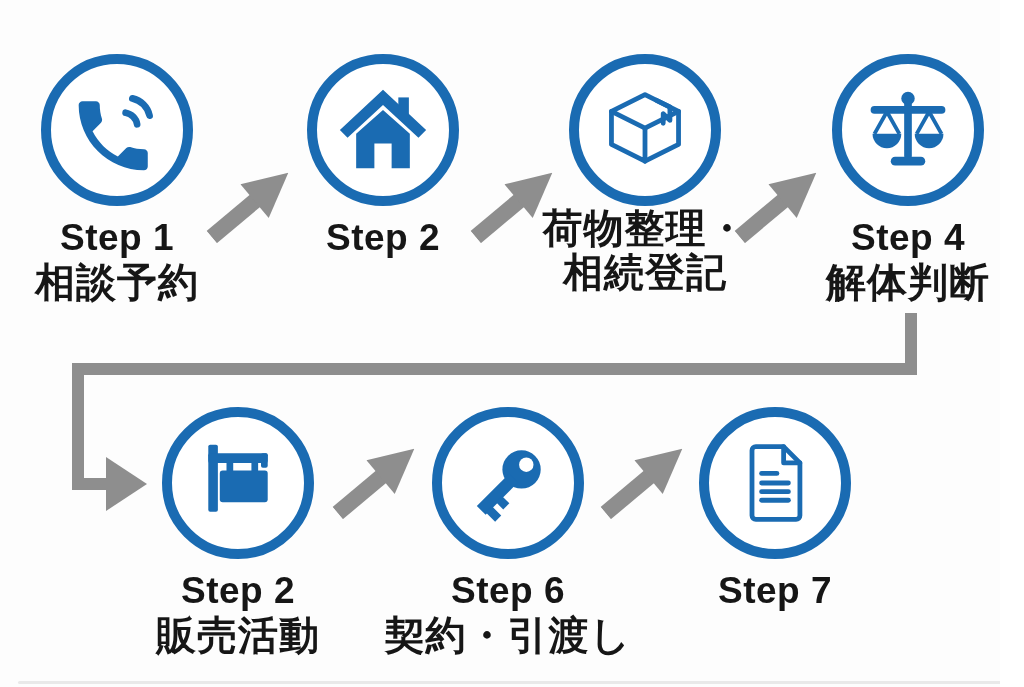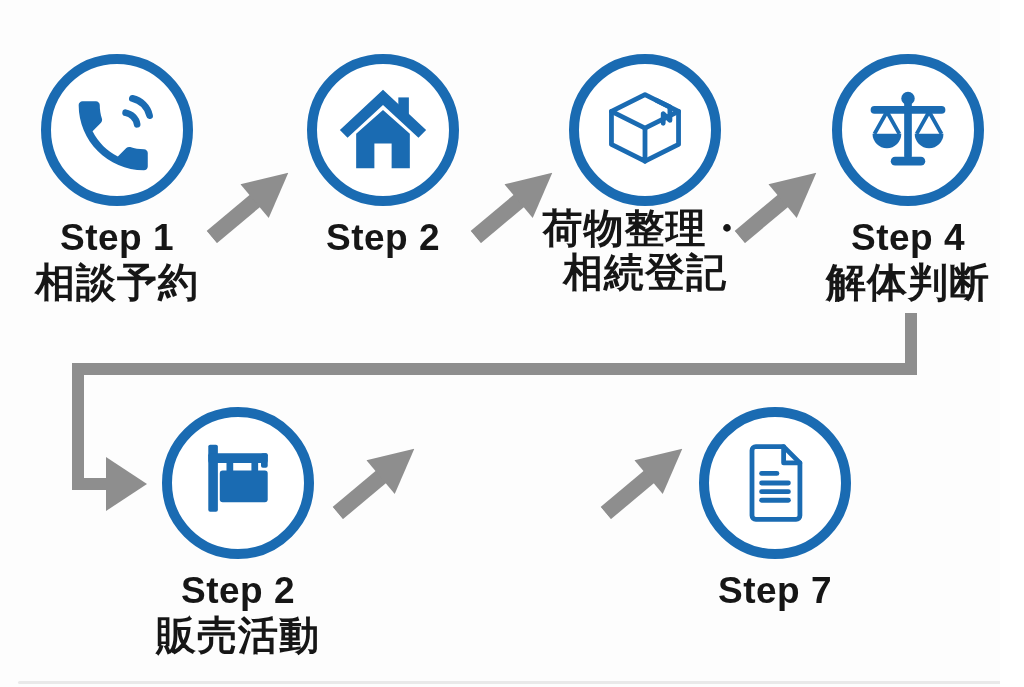--- a/index.html
+++ b/index.html
@@ -138,20 +138,35 @@
         <rect class="fill" x="72" y="17" width="7" height="15" rx="2"></rect>
         <rect class="fill" x="36" y="27" width="7" height="10"></rect>
         <rect class="fill" x="62" y="27" width="7" height="10"></rect>
         <rect class="fill" x="29" y="35" width="50" height="33" rx="3"></rect>
       </svg>
     </div>
     <div class="step-label">Step 2</div>
     <div class="caption">販売活動</div>
   </div>
 
+  <div class="node" style="left:378px;top:407px;">
+    <div class="circle">
+      <svg width="92" height="92" viewBox="0 0 96 96">
+        <g transform="rotate(-45 48 48)">
+          <circle class="fill" cx="68" cy="48" r="20"></circle>
+          <rect class="fill" x="8" y="42" width="48" height="13"></rect>
+          <rect class="fill" x="10" y="53" width="9" height="14"></rect>
+          <rect class="fill" x="25" y="53" width="9" height="11"></rect>
+          <circle cx="75" cy="48" r="7.5" fill="#ffffff"></circle>
+        </g>
+      </svg>
+    </div>
+    <div class="step-label">Step 6</div>
+    <div class="caption">契約・引渡し</div>
+  </div>
 
   <div class="node" style="left:645px;top:407px;">
     <div class="circle">
       <svg class="outline" width="92" height="92" viewBox="0 0 96 96" fill="none" stroke-width="5" stroke-linejoin="round" stroke-linecap="round">
         <path d="M28 10 h29 l17 17 v55 a4 4 0 0 1 -4 4 H28 a4 4 0 0 1 -4 -4 V14 a4 4 0 0 1 4 -4 z"></path>
         <path d="M57 10 v17 h17"></path>
         <path d="M34 38 h16"></path>
         <path d="M34 48 h28"></path>
         <path d="M34 57 h28"></path>
         <path d="M34 66 h28"></path>

